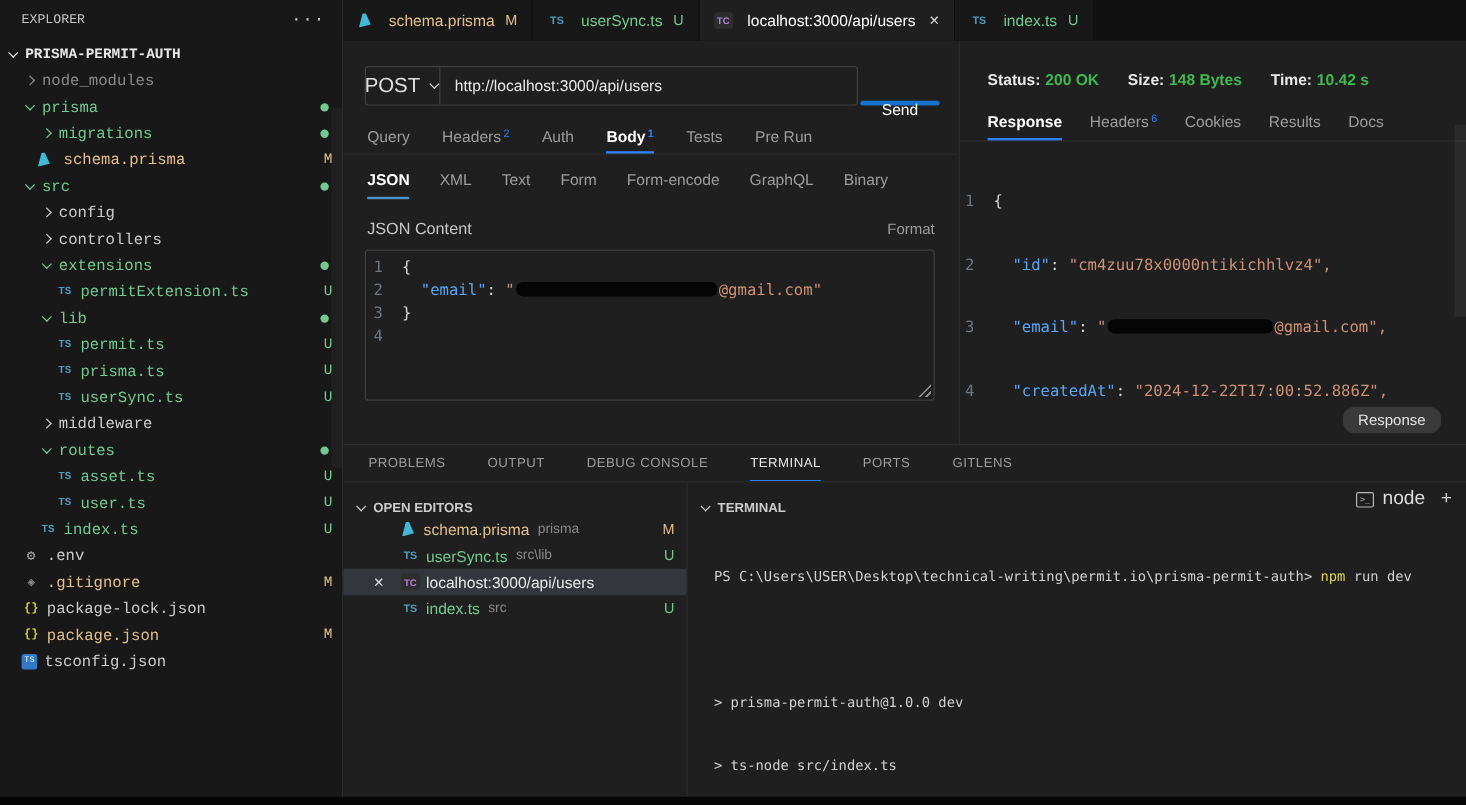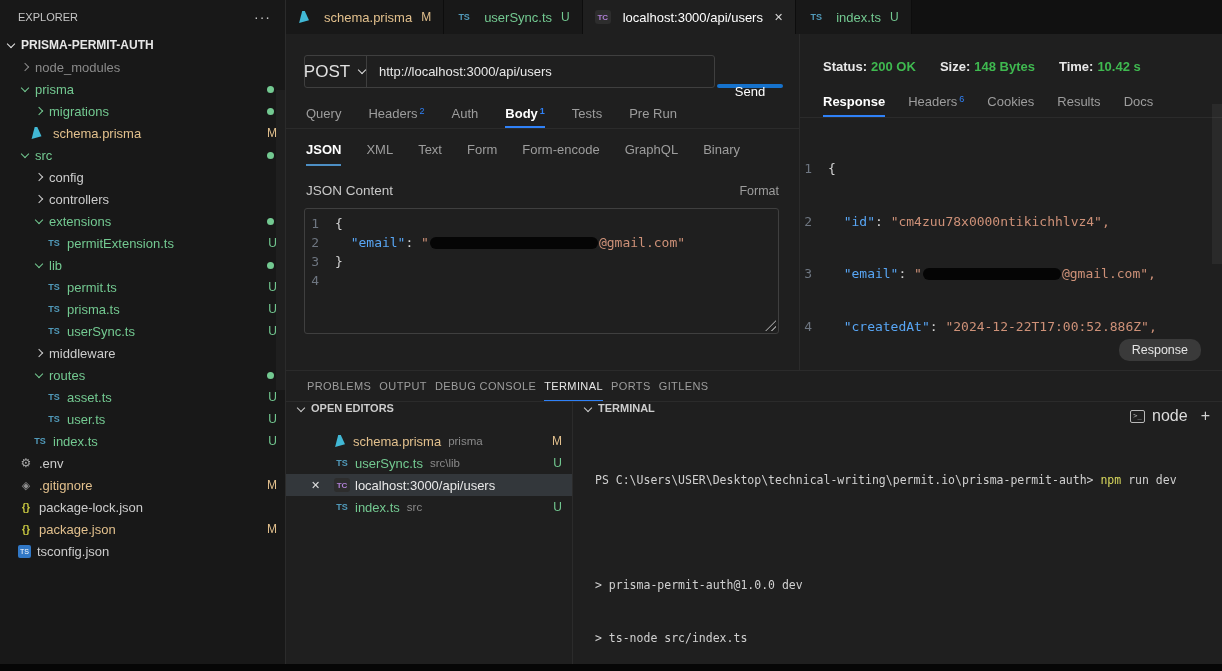--- a/index.html
+++ b/index.html
@@ -2,21 +2,21 @@
 <html style="--accent-blue: #2f81f7; --send-blue: #1672cc; --green: #73c991; --modified-yellow: #e2c08d; --status-green: #3fb950; --json-key: #58a6f5; --json-string: #ce9178; --ts-blue: #519aba; --tc-purple: #b180d7; --prisma-teal: #41b8d5; --npm-yellow: #d6d65c;"><head>
 <meta charset="utf-8">
 <style>
   * { margin:0; padding:0; box-sizing:border-box; }
   html,body { width:1222px; height:671px; background:#1f1f1f; overflow:hidden;
     font-family:"Liberation Sans", sans-serif; color:#cccccc; }
   .mono { font-family:"DejaVu Sans Mono", monospace; }
 
   
   .sidebar { position:absolute; left:0; top:0; width:286px; height:664px;
-    background:#181818; border-right:1px solid #2b2b2b; }
+    background:#181818; border-right:1px solid #2b2b2b;font-family:Liberation Mono, monospace; }
   .explorer-header { height:34px; display:flex; align-items:center;
     justify-content:space-between; padding:0 14px 0 18px; font-size:11px; color:#c5c5c5; }
   .ellipsis { font-size:14px; color:#c5c5c5; letter-spacing:1px; cursor:pointer; }
   .tree { font-size:13px; }
   .trow { height:22px; display:flex; align-items:center; padding-right:8px; cursor:pointer; }
   .trow.root { font-weight:700; font-size:12px; color:#e7e7e7; }
   .lvl1 { padding-left:4px; } .lvl2 { padding-left:18px; }
   .lvl3 { padding-left:32px; } .lvl4 { padding-left:46px; }
   .chev { width:14px; height:14px; flex:0 0 14px; position:relative; margin-right:3px; }
   .chev::before { content:""; position:absolute; top:4px; left:4px; width:5px; height:5px;
@@ -98,28 +98,28 @@
   .resp-tab.active { color:#fff; font-weight:700; border-bottom:2px solid var(--accent-blue); }
   .resp-body { margin-top:7px; font-size:13px; line-height:17.5px; white-space:pre; overflow:hidden; }
   .resp-body .lnum { width:28px; flex:0 0 28px; }
   .resp-pill { position:absolute; right:21px; bottom:9px; background:#3a3a3a; color:#e4e4e4;
     font-size:12.5px; padding:4px 13px; border-radius:10px; border:none; cursor:pointer; }
   .vscroll { position:absolute; right:0; top:70px; width:10px; height:160px; background:#ffffff0d; }
 
   
   .panel { position:absolute; left:286px; top:370px; width:936px; height:294px;
     background:#1f1f1f; border-top:1px solid #2b2b2b; }
-  .panel-tabs { display:flex; gap:8px; align-items:center; height:30px; padding:0 21px;
+  .panel-tabs { display:flex; gap:35px; align-items:center; height:30px; padding:0 21px;
     font-size:11px; color:#9d9d9d; letter-spacing:0.4px; }
   .ptab { height:100%; display:flex; align-items:center; cursor:pointer; }
   .ptab.active { color:#e7e7e7; box-shadow:inset 0 -1px 0 var(--accent-blue); }
   .panel-body { position:absolute; left:0; right:0; top:30px; bottom:0;
     border-top:1px solid #2b2b2b; display:flex; }
   .open-editors { width:287px; border-right:1px solid #2b2b2b; }
-  .section-header { height:28px; display:flex; align-items:flex-start; padding:0 8px;
+  .section-header { height:28px; display:flex; align-items:flex-end; padding:0 8px;
     font-size:11px; font-weight:700; color:#cccccc; }
   .oe-row { height:22px; display:flex; align-items:center; padding:0 10px 0 48px;
     position:relative; font-size:13px; cursor:pointer; }
   .oe-row.selected { background:#33373b; padding-left:48px; }
   .oe-close { position:absolute; left:25px; color:#e0e0e0; font-size:11px; cursor:pointer; }
   .oe-path { color:#8a8a8a; font-size:11.5px; margin-left:7px; }
   .terminal-section { flex:1; position:relative; }
   .term-header { height:28px; display:flex; align-items:center; padding:0 12px 0 8px; }
   .term-header-right { margin-left:auto; display:flex; align-items:center; gap:7px; }
   .shell-icon { width:15px; height:13px; border:1px solid #b8b8b8; border-radius:2px;

